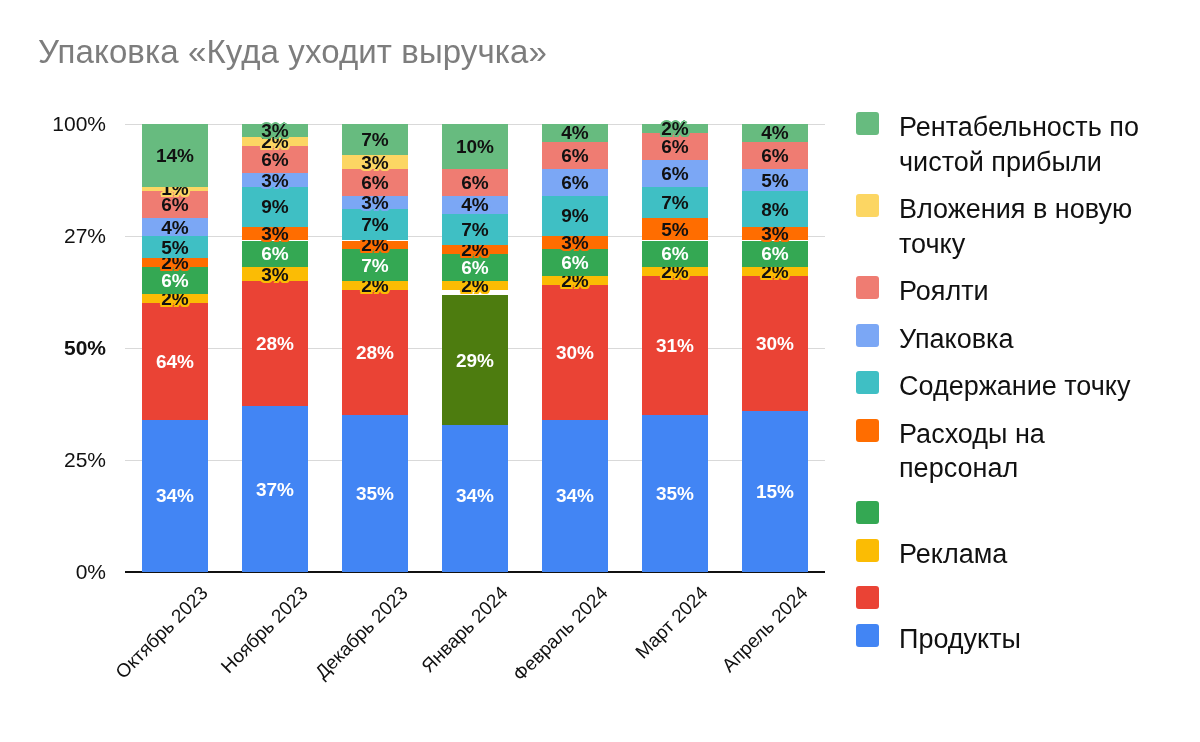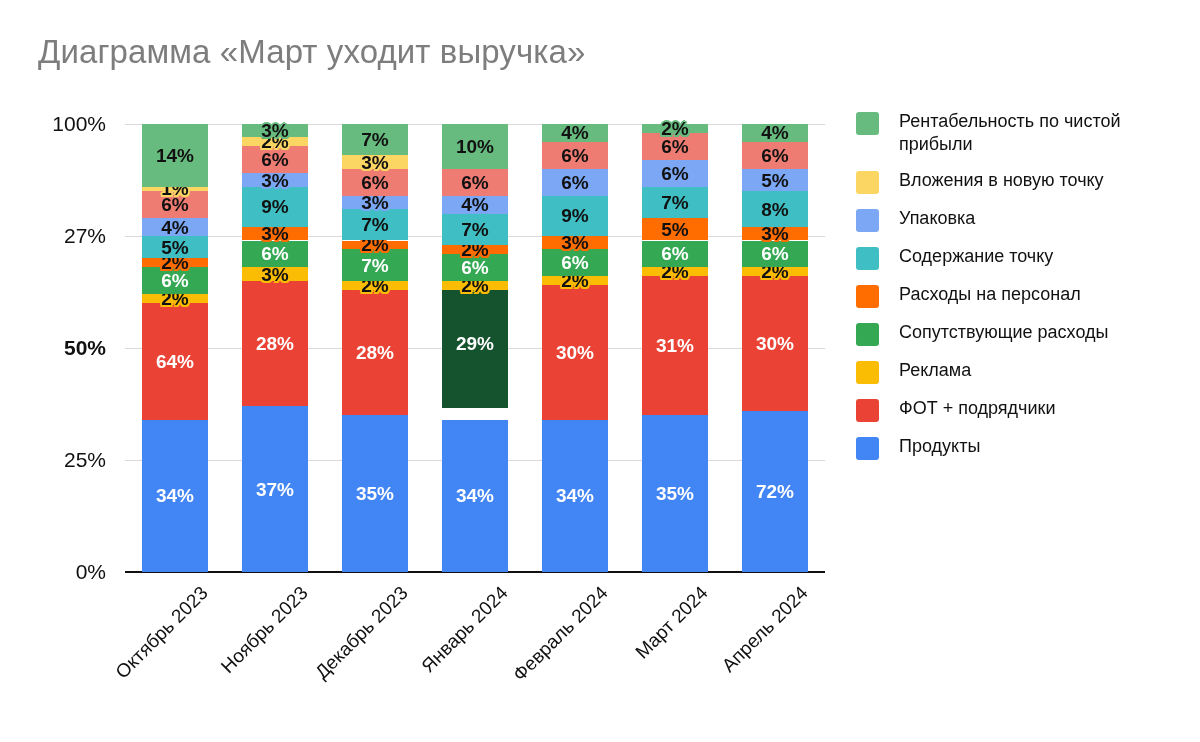--- a/index.html
+++ b/index.html
@@ -66,30 +66,30 @@
 
   
   .legend{position:absolute;left:856px;top:110px;width:340px;}
   .legend-item{
     display:flex;align-items:flex-start;margin-bottom:13px;
   }
   .legend-swatch{
     width:23px;height:23px;border-radius:3px;flex:0 0 auto;margin-top:2px;
   }
   .legend-text{
-    margin-left:20px;font-size:18px;color:#111;line-height:1.28;
+    margin-left:20px;font-size:27px;color:#111;line-height:1.28;
     max-width:250px;
   }
 </style>
 </head>
 <body>
 
 <div id="chart-root">
 
-  <div class="chart-title">Диаграмма «Март уходит выручка»</div>
+  <div class="chart-title">Упаковка «Куда уходит выручка»</div>
 
   <div class="ylabels" id="ylabels">
       <span style="top: 448px;">0%</span>
       <span style="top: 336px;">25%</span>
       <span style="top: 224px; font-weight: bold;">50%</span>
       <span style="top: 112px;">27%</span>
       <span style="top: -5.68434e-14px;">100%</span>
     </div>
 
   <div class="plot">
@@ -201,21 +201,21 @@
             <div class="seg" title="Рентабельность по чистой прибыли" style="height: 31.36px; bottom: 416.64px; background: rgb(103, 187, 127);">
               <span class="seg-label lbl-dark">7%</span>
             </div>
           </div>
         </div>
         <div class="bar-group" style="left: 317px;">
           <div class="bar-stack">
             <div class="seg" title="Продукты" style="height: 152.32px; bottom: 0px; background: rgb(66, 133, 244);">
               <span class="seg-label lbl-light">34%</span>
             </div>
-            <div class="seg" title="ФОТ + подрядчики" style="height: 129.92px; bottom: 164px; background: #14532d;">
+            <div class="seg" title="ФОТ + подрядчики" style="height: 129.92px; bottom: 147px; background: #4d7c0f;">
               <span class="seg-label lbl-light">29%</span>
             </div>
             <div class="seg" title="Реклама" style="height: 8.96px; bottom: 282.24px; background: rgb(251, 188, 4);">
               <span class="seg-label lbl-out-dark" style="--halo: #fbbc04;">2%</span>
             </div>
             <div class="seg" title="Сопутствующие расходы" style="height: 26.88px; bottom: 291.2px; background: rgb(52, 168, 83);">
               <span class="seg-label lbl-light">6%</span>
             </div>
             <div class="seg" title="Расходы на персонал" style="height: 8.96px; bottom: 318.08px; background: rgb(255, 109, 0);">
               <span class="seg-label lbl-out-dark" style="--halo: #ff6d00;">2%</span>
@@ -292,21 +292,21 @@
               <span class="seg-label lbl-dark">6%</span>
             </div>
             <div class="seg" title="Рентабельность по чистой прибыли" style="height: 8.96px; bottom: 439.04px; background: rgb(103, 187, 127);">
               <span class="seg-label lbl-out-dark" style="--halo: #67bb7f;">2%</span>
             </div>
           </div>
         </div>
         <div class="bar-group" style="left: 617px;">
           <div class="bar-stack">
             <div class="seg" title="Продукты" style="height: 161.28px; bottom: 0px; background: rgb(66, 133, 244);">
-              <span class="seg-label lbl-light">72%</span>
+              <span class="seg-label lbl-light">15%</span>
             </div>
             <div class="seg" title="ФОТ + подрядчики" style="height: 134.4px; bottom: 161.28px; background: rgb(234, 67, 53);">
               <span class="seg-label lbl-light">30%</span>
             </div>
             <div class="seg" title="Реклама" style="height: 8.96px; bottom: 295.68px; background: rgb(251, 188, 4);">
               <span class="seg-label lbl-out-dark" style="--halo: #fbbc04;">2%</span>
             </div>
             <div class="seg" title="Сопутствующие расходы" style="height: 26.88px; bottom: 304.64px; background: rgb(52, 168, 83);">
               <span class="seg-label lbl-light">6%</span>
             </div>
@@ -343,42 +343,44 @@
   <div class="legend" id="legend">
       <div class="legend-item">
         <div class="legend-swatch" style="background: rgb(103, 187, 127);"></div>
         <div class="legend-text">Рентабельность по чистой прибыли</div>
       </div>
       <div class="legend-item">
         <div class="legend-swatch" style="background: rgb(252, 214, 99);"></div>
         <div class="legend-text">Вложения в новую точку</div>
       </div>
       <div class="legend-item">
+        <div class="legend-swatch" style="background: rgb(239, 124, 114);"></div>
+        <div class="legend-text">Роялти</div>
+      </div>
+      <div class="legend-item">
         <div class="legend-swatch" style="background: rgb(123, 167, 245);"></div>
         <div class="legend-text">Упаковка</div>
       </div>
       <div class="legend-item">
         <div class="legend-swatch" style="background: rgb(63, 191, 196);"></div>
         <div class="legend-text">Содержание точку</div>
       </div>
       <div class="legend-item">
         <div class="legend-swatch" style="background: rgb(255, 109, 0);"></div>
         <div class="legend-text">Расходы на персонал</div>
       </div>
       <div class="legend-item">
         <div class="legend-swatch" style="background: rgb(52, 168, 83);"></div>
-        <div class="legend-text">Сопутствующие расходы</div>
       </div>
       <div class="legend-item">
         <div class="legend-swatch" style="background: rgb(251, 188, 4);"></div>
         <div class="legend-text">Реклама</div>
       </div>
       <div class="legend-item">
         <div class="legend-swatch" style="background: rgb(234, 67, 53);"></div>
-        <div class="legend-text">ФОТ + подрядчики</div>
       </div>
       <div class="legend-item">
         <div class="legend-swatch" style="background: rgb(66, 133, 244);"></div>
         <div class="legend-text">Продукты</div>
       </div>
     </div>
 
 </div>
 
 </body></html>

